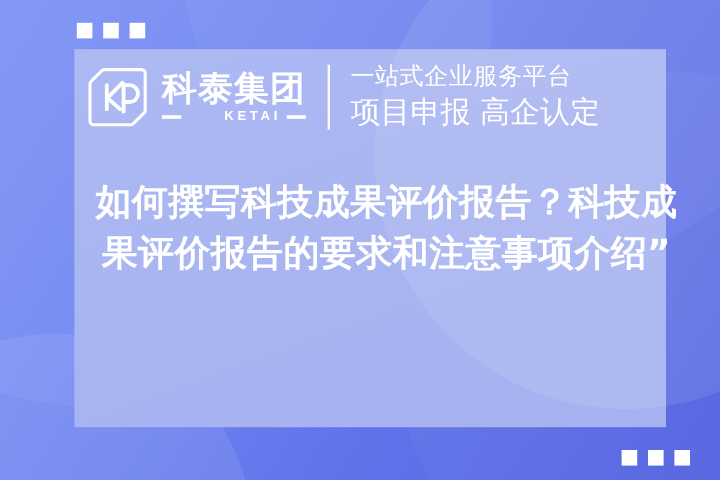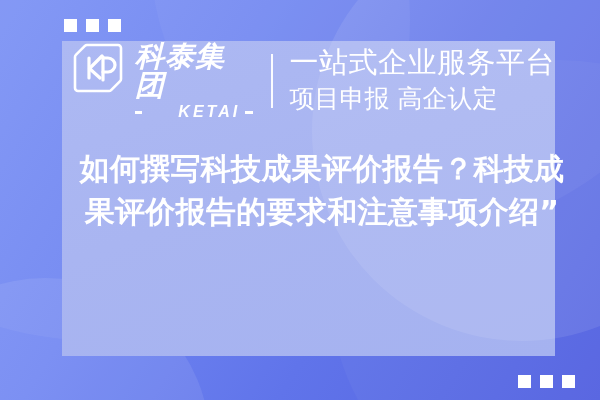--- a/index.html
+++ b/index.html
@@ -94,23 +94,22 @@
     position: absolute;
     left: 0;
     top: 0;
     width: 100%;
     height: 80px;
     display: flex;
     align-items: center;
   }
   .logo-block {
     display: flex;
-    align-items: flex-start;
+    align-items: center;
     margin-left: 10px;
-    font-style: italic;
   }
   .logo-mark {
     width: 52px;
     height: 52px;
     flex: 0 0 52px;
   }
   .logo-words {
     margin-left: 11px;
     display: flex;
     flex-direction: column;
@@ -130,21 +129,21 @@
     align-items: center;
     gap: 5px;
   }
   .logo-en .rule {
     flex: 1 1 auto;
     height: 3px;
     background: #ffffff;
   }
   .logo-en .txt {
     font-family: "Liberation Sans", sans-serif;
-    font-size: 16px;
+    font-size: 11px;
     font-weight: bold;
     letter-spacing: 3px;
     color: #ffffff;
     line-height: 1;
     margin-left: 31px;
   }
 
   .divider {
     width: 2px;
     height: 54px;
@@ -153,22 +152,22 @@
     margin-right: 17px;
     opacity: 0.95;
   }
 
   .tagline {
     display: flex;
     flex-direction: column;
     justify-content: center;
   }
   .tagline-main {
-    font-family: Liberation Mono, monospace;
-    font-size: 29px;
+    font-family: Liberation Sans, sans-serif;
+    font-size: 20px;
     color: #ffffff;
     line-height: 1.05;
     letter-spacing: 0.5px;
     white-space: nowrap;
   }
   .tagline-sub {
     margin-top: 5px;
     font-family: "DejaVu Serif", "Liberation Serif", serif;
     font-size: 25px;
     color: #ffffff;

